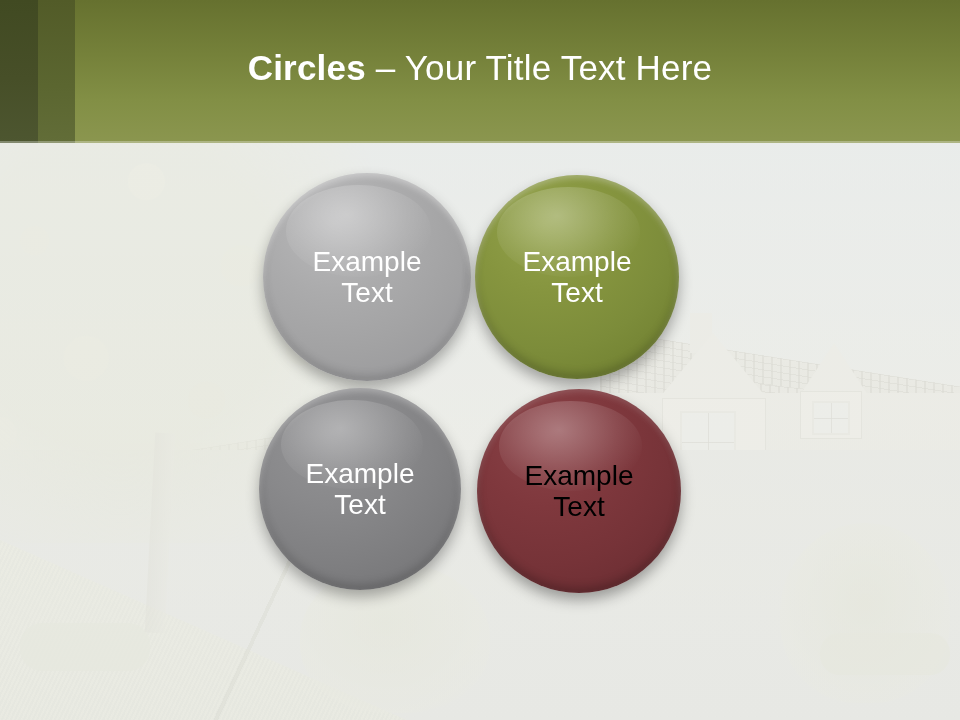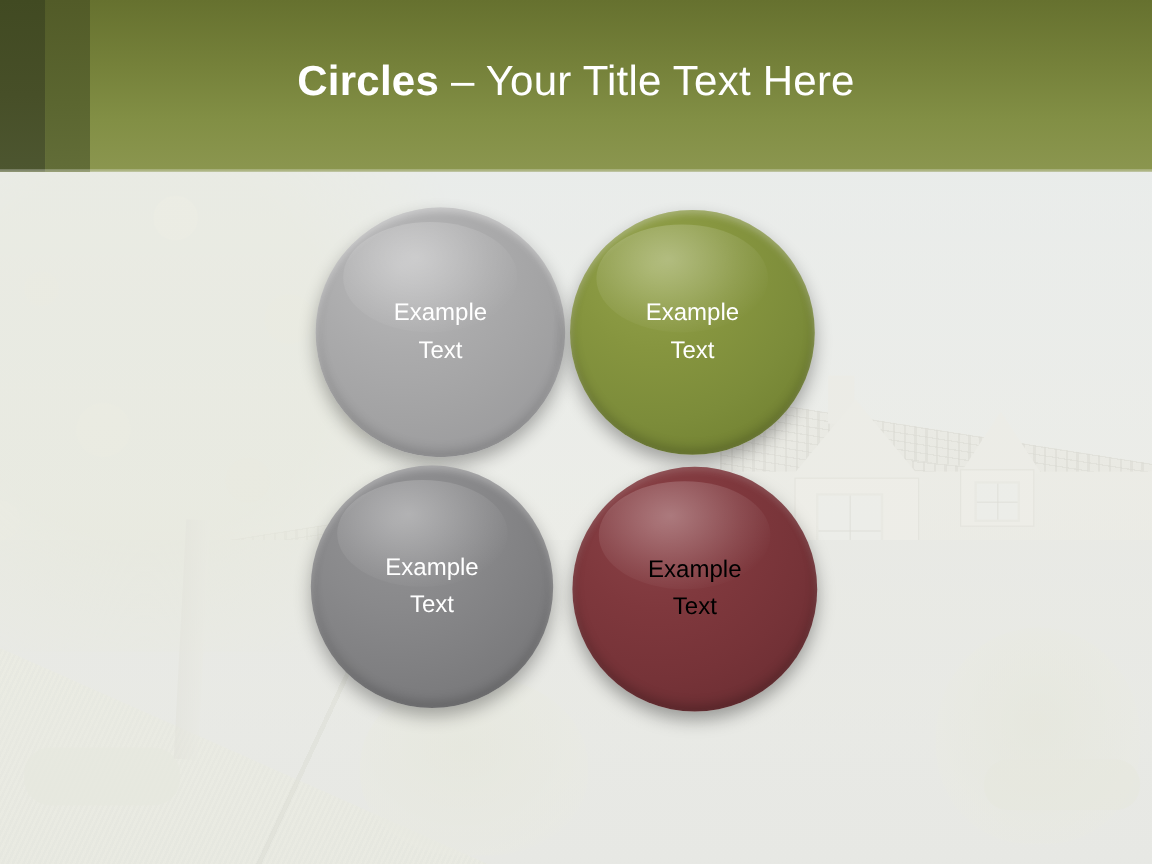--- a/index.html
+++ b/index.html
@@ -123,21 +123,21 @@
     background:rgba(255,255,255,.30);}
 
   .title{position:absolute;left:0;top:46px;width:960px;text-align:center;
     color:#ffffff;font-size:35px;line-height:44px;letter-spacing:.2px;
     white-space:nowrap;}
   .title b{font-weight:700;}
   .title span.reg{font-weight:400;}
 
   
   .circle{position:absolute;border-radius:50%;display:flex;align-items:center;
-    justify-content:center;text-align:center;font-size:20px;line-height:31px;}
+    justify-content:center;text-align:center;font-size:28px;line-height:31px;}
   .circle .lbl{position:relative;z-index:3;padding:0 18px;}
 
   .c-gray1{left:263px;top:173px;width:208px;height:208px;color:#ffffff;
     background:
       radial-gradient(circle at 34% 24%,#b9b9ba 0%,#ababac 34%,#a2a2a3 62%,#9a9a9c 85%,#8f8f92 100%);
     box-shadow:0 7px 14px rgba(0,0,0,.30), inset 0 3px 6px rgba(255,255,255,.42), inset 0 -5px 10px rgba(0,0,0,.16);}
 
   .c-green{left:475px;top:175px;width:204px;height:204px;color:#ffffff;
     background:
       radial-gradient(circle at 34% 24%,#93a24b 0%,#86953f 33%,#7c8c3a 62%,#728232 85%,#63722a 100%);

